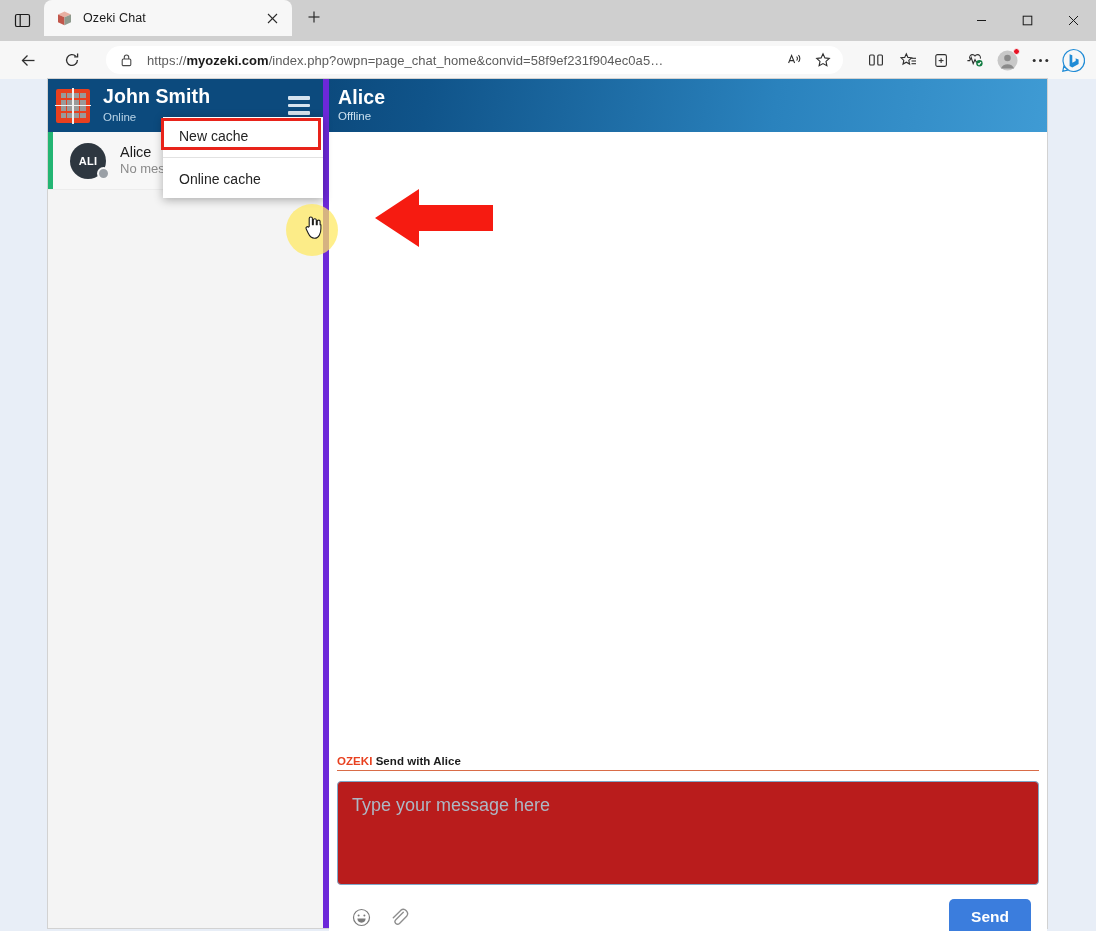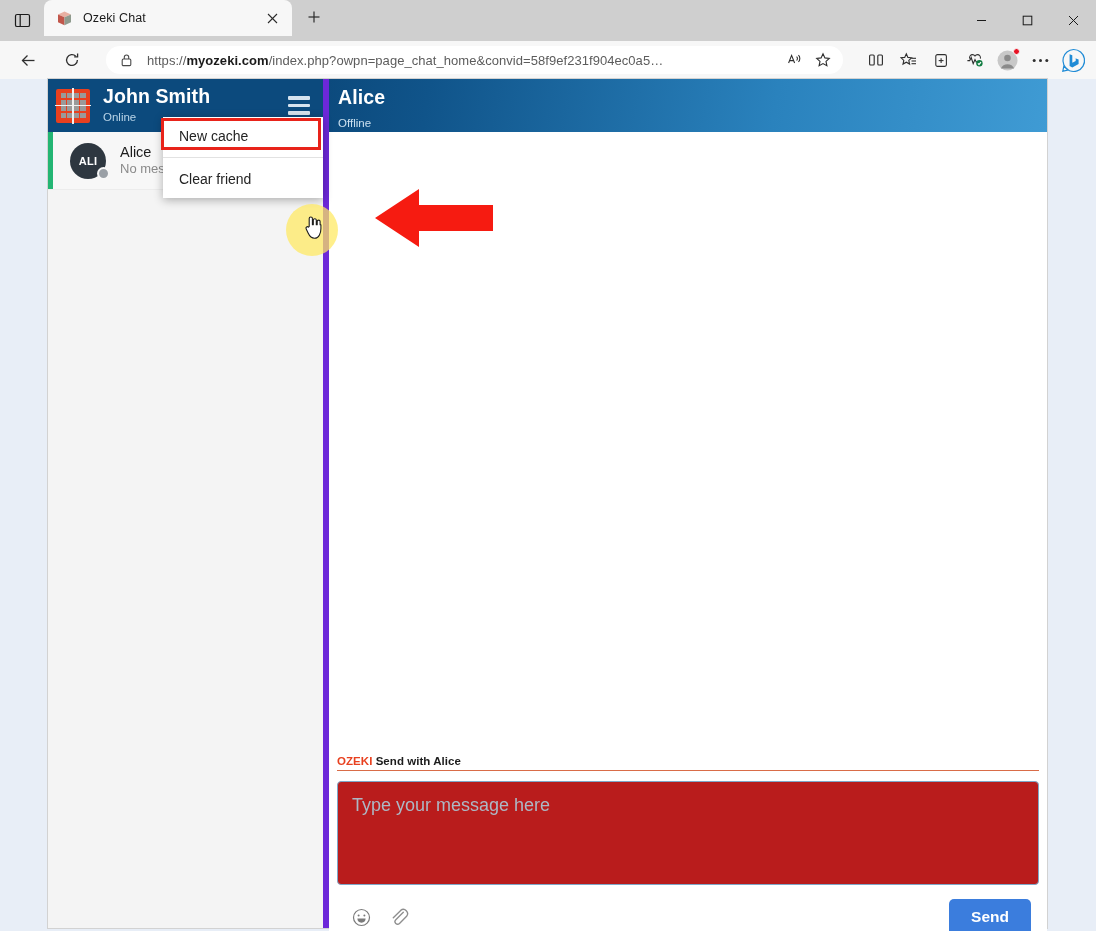--- a/index.html
+++ b/index.html
@@ -377,21 +377,20 @@
     color: #ffffff;
     font-size: 19.5px;
     font-weight: bold;
     line-height: 1.15;
     letter-spacing: 0.1px;
   }
   .peer-status {
     color: #cbe0ef;
     font-size: 11.5px;
     line-height: 1.4;
-    margin-top: 7px;
   }
 
   .message-area {
     height: 620px;
     background: #ffffff;
   }
 
   .compose-wrap {
     padding: 0 8px;
     background: #ffffff;
@@ -668,21 +667,21 @@
             <div class="contact-text">
               <div class="contact-name">Alice</div>
               <div class="contact-sub">No message</div>
             </div>
           </div>
         </div>
 
         <div class="dropdown">
           <div class="menu-item">New cache</div>
           <div class="menu-sep"></div>
-          <div class="menu-item">Clear friend</div>
+          <div class="menu-item">Online cache</div>
           <div class="menu-highlight"></div>
         </div>
       </div>
 
       <div class="right-col">
         <div class="peer-header">
           <div class="peer-name">Alice</div>
           <div class="peer-status">Offline</div>
         </div>
 

